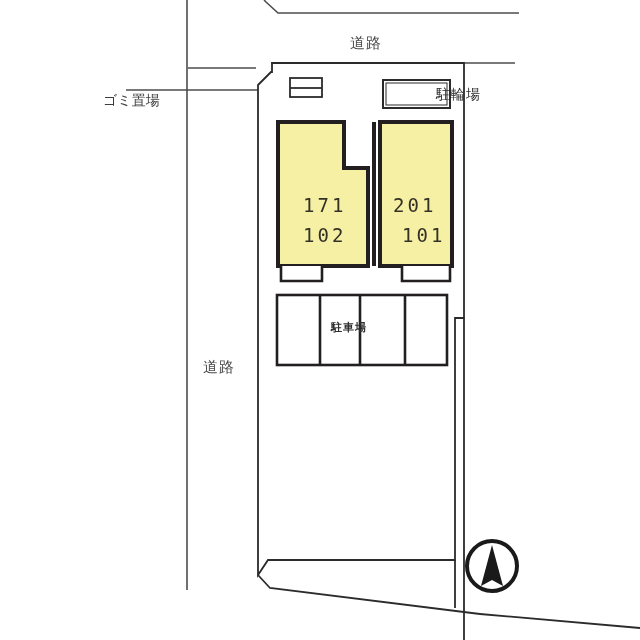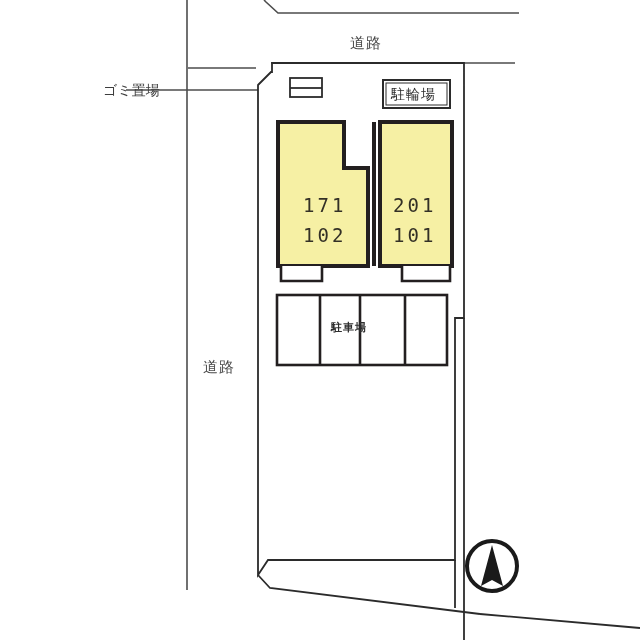--- a/index.html
+++ b/index.html
@@ -44,20 +44,21 @@
   }
   .gomi-label {
     font-size: 14px;
     letter-spacing: 0px;
     color: #3d3d3d;
   }
   .chu-rin-label {
     font-size: 14px;
     letter-spacing: 1px;
     color: #2e2e2e;
+    margin-left: 45px;
   }
   .chu-sha-label {
     font-size: 11px;
     letter-spacing: 1px;
     color: #2e2e2e;
     font-weight: 600;
   }
   .unit-num {
     position: absolute;
     font-family: "DejaVu Sans Mono", "Liberation Mono", monospace;
@@ -139,25 +140,25 @@
       <circle cx="492" cy="566" r="25" fill="#ffffff" stroke="#1a1a1a" stroke-width="4"></circle>
       <path d="M 492,545 L 503,586 L 492,580 L 481,586 Z" fill="#1a1a1a" stroke="none"></path>
     </g>
 
   </svg>
 
   <div class="label-text road-label" style="left:350px; top:36px;">道路</div>
 
   <div class="label-text road-label" style="left:203px; top:360px;">道路</div>
 
-  <div class="label-text gomi-label" style="left:103px; top:84px;font-family:Liberation Mono, monospace;">ゴミ置場</div>
+  <div class="label-text gomi-label" style="left:103px; top:93px;">ゴミ置場</div>
 
   <div class="label-text chu-rin-label" style="left:391px; top:87px;">駐輪場</div>
 
   <div class="label-text chu-sha-label" style="left:331px; top:322px;">駐車場</div>
 
   <div class="unit-num" style="left:303px; top:194px;">171</div>
   <div class="unit-num" style="left:303px; top:224px;">102</div>
 
   <div class="unit-num" style="left:393px; top:194px;text-align:center;">201</div>
-  <div class="unit-num" style="left:393px; top:224px;">101</div>
+  <div class="unit-num" style="left:402px; top:224px;">101</div>
 
 </div>
 
 </body></html>

